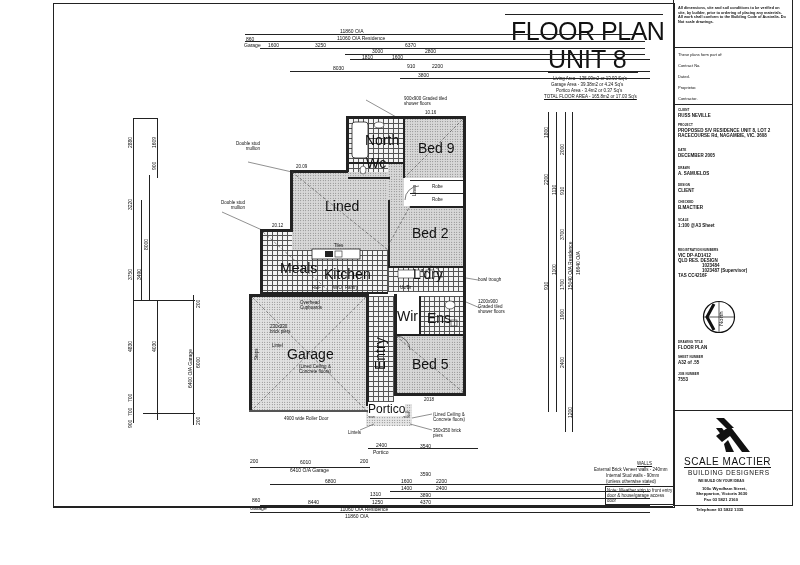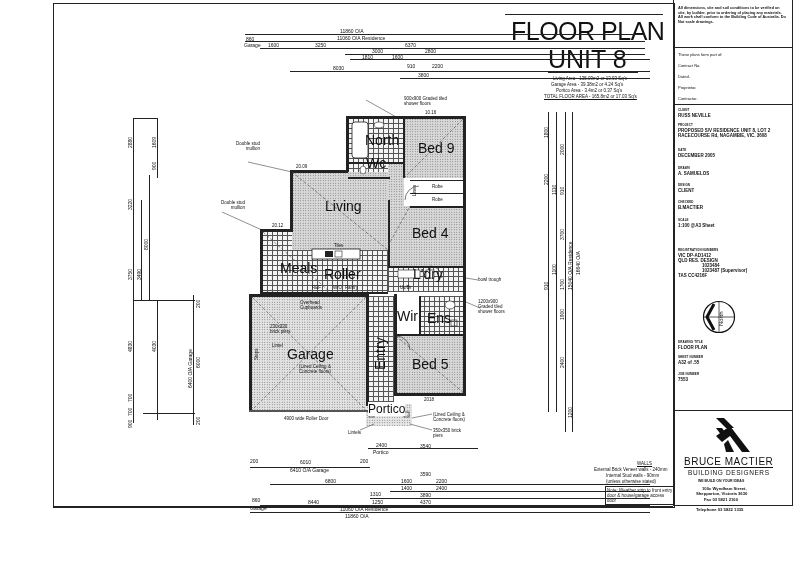--- a/index.html
+++ b/index.html
@@ -104,21 +104,21 @@
   <div class="abs" style="left:0;top:410px;width:118px;height:1px;background:#222;"></div>
 
   <div class="abs" style="left:38px;top:416px;width:40px;height:38px;">
     <svg width="40" height="38" viewBox="0 0 40 38">
       <polygon points="4,2 12,2 22,12 14,12" fill="#111"></polygon>
       <polygon points="4,12 10,12 16,20 10,20" fill="#111"></polygon>
       <polygon points="4,20 18,10 38,36 30,36 18,20 10,26" fill="#111"></polygon>
       <polygon points="12,28 16,24 22,36 14,36" fill="#111"></polygon>
     </svg>
   </div>
-  <div class="abs" style="left:10px;top:456px;font-size:10px;letter-spacing:0.5px;border-bottom:1px solid #111;">BRUCE MACTIER</div>
+  <div class="abs" style="left:10px;top:456px;font-size:10px;letter-spacing:0.5px;border-bottom:1px solid #111;">SCALE MACTIER</div>
   <div class="abs" style="left:14px;top:469px;font-size:6.5px;letter-spacing:0.6px;">BUILDING DESIGNERS</div>
   <div class="abs" style="left:24px;top:479px;font-size:3.5px;font-weight:bold;">WE BUILD ON YOUR IDEAS</div>
   <div class="abs" style="left:28px;top:486px;font-size:4.2px;font-weight:bold;">100c Wyndham Street,</div>
   <div class="abs" style="left:22px;top:491px;font-size:4.2px;font-weight:bold;">Shepparton, Victoria 3630</div>
   <div class="abs" style="left:30px;top:497px;font-size:4.2px;font-weight:bold;">Fax 03 5821 2160</div>
 </div>
 <div class="abs" style="left:696px;top:507px;font-size:4.2px;font-weight:bold;">Telephone 03 5822 1335</div>
 
 <div>
   <div class="abs" style="left:245px;top:34px;width:400px;height:1px;background:#222;"></div>
@@ -286,24 +286,24 @@
     <line x1="466" y1="302" x2="480" y2="308" stroke="#222" stroke-width="0.5"></line>
     <line x1="466" y1="278" x2="478" y2="280" stroke="#222" stroke-width="0.5"></line>
     <line x1="412" y1="418" x2="432" y2="414" stroke="#222" stroke-width="0.5"></line>
     <line x1="410" y1="424" x2="432" y2="430" stroke="#222" stroke-width="0.5"></line>
     <line x1="374" y1="424" x2="360" y2="430" stroke="#222" stroke-width="0.5"></line>
   </svg>
 
   <div class="room" style="left:365px;top:132px;">North</div>
   <div class="room" style="left:366px;top:155px;">Wc</div>
   <div class="room" style="left:418px;top:140px;">Bed 9</div>
-  <div class="room" style="left:325px;top:198px;">Living</div>
-  <div class="room" style="left:412px;top:225px;">Bed 4</div>
+  <div class="room" style="left:325px;top:198px;">Lined</div>
+  <div class="room" style="left:412px;top:225px;">Bed 2</div>
   <div class="room" style="left:280px;top:260px;text-align:right;">Meals</div>
-  <div class="room" style="left:324px;top:266px;">Roller</div>
+  <div class="room" style="left:324px;top:266px;">Kitchen</div>
   <div class="room" style="left:413px;top:266px;">L'dry</div>
   <div class="room" style="left:287px;top:346px;">Garage</div>
   <div class="note" style="left:290px;top:364px;white-space:normal;width:50px;text-align:center;">(Lined Ceiling &amp; Concrete floors)</div>
   <div class="room" style="left:372px;top:370px;transform:rotate(-90deg);transform-origin:left top;">Entry</div>
   <div class="room" style="left:397px;top:308px;">Wir</div>
   <div class="room" style="left:427px;top:310px;">Ens</div>
   <div class="room" style="left:412px;top:356px;">Bed 5</div>
   <div class="room" style="left:368px;top:402px;font-size:12px;background:#fff;">Portico</div>
   <div class="note" style="left:432px;top:184px;">Robe</div>
   <div class="note" style="left:432px;top:197px;">Robe</div>

